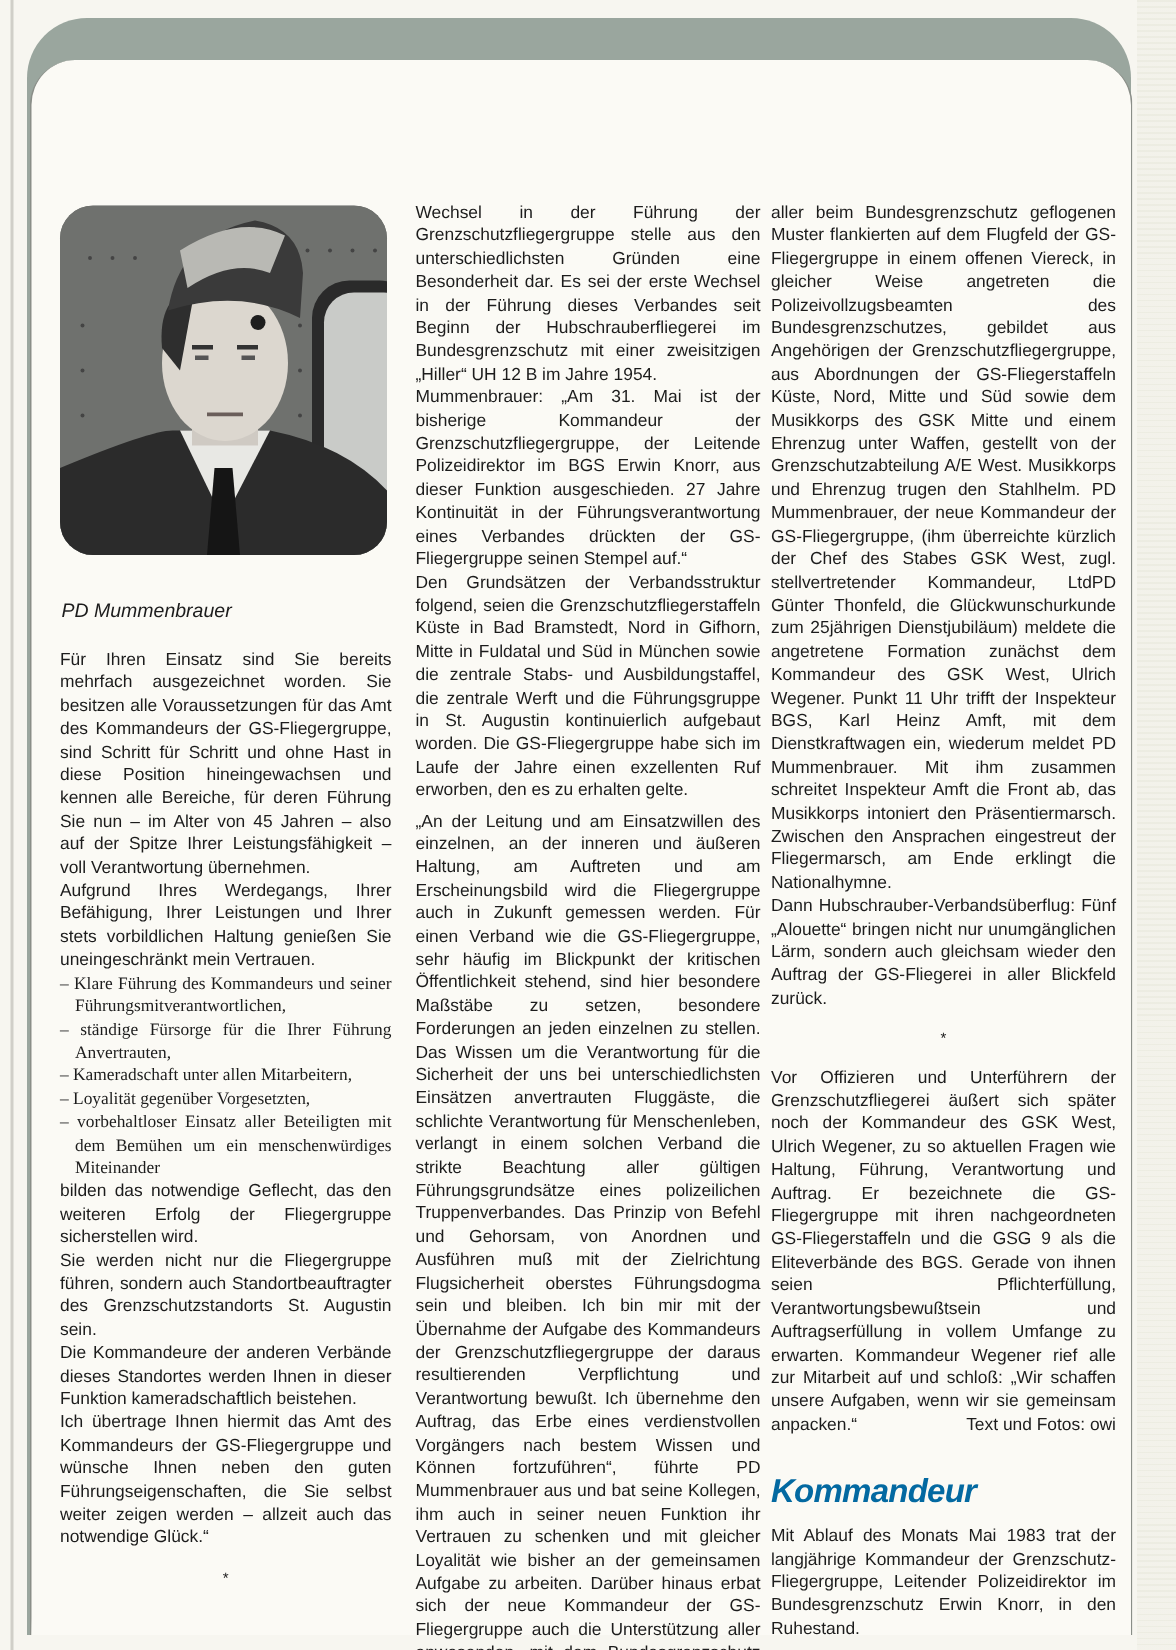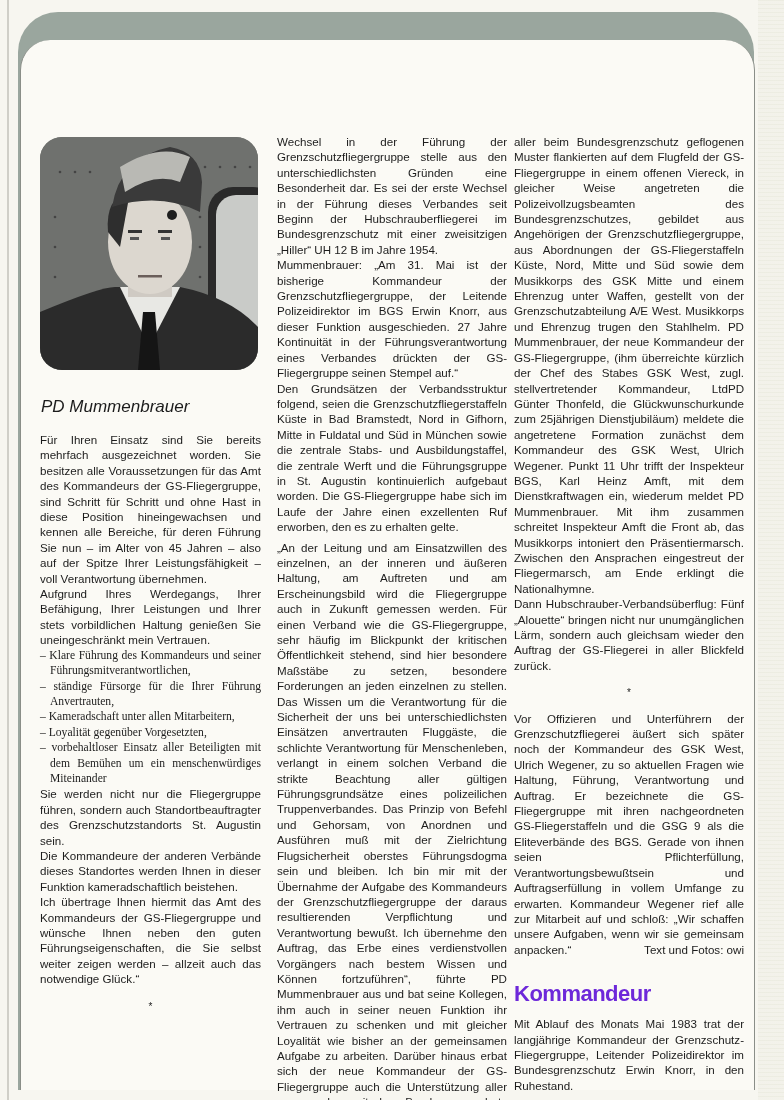--- a/index.html
+++ b/index.html
@@ -33,21 +33,21 @@
   }
   .photo {
     position: absolute; left: 40px; top: 137px; width: 218px; height: 233px;
     border-radius: 22px;
     overflow: hidden;
     background: #6d6f6c;
   }
   .photo svg { width: 100%; height: 100%; display: block; }
   .caption {
     position: absolute; left: 41px; top: 399px; width: 220px;
-    font-size: 17px; font-style: italic; line-height: 16px;
+    font-size: 13px; font-style: italic; line-height: 16px;
   }
   .col {
     position: absolute;
     font-size: 11.6px; line-height: 15.4px;
     text-align: justify;
     hyphens: manual;
   }
   .col p { margin: 0; }
   .col p.gap { margin-top: 5px; }
   .col1 { left: 40px; top: 432px; width: 221px; }
@@ -56,25 +56,25 @@
   .dash-list { margin: 0; padding: 0; list-style: none; }
   .dash-list li { padding-left: 10px; text-indent: -10px; text-align: justify; font-family: Liberation Serif, serif; }
   .dash-list li::before { content: "– "; }
   .star { text-align: center; margin: 12px 0 10px 0; font-size: 10px; }
   .page-number {
     position: absolute; left: 23px; top: 1081px;
     font-size: 8px; font-weight: bold; margin-top: 20px;
   }
   .headline {
     font-family: "Liberation Sans", sans-serif;
-    font-weight: bold; 
+    font-weight: bold; font-style: italic;
     font-size: 22px; line-height: 21px;
     letter-spacing: -0.5px;
     margin: 26px 0 12px 0;
-    color: #6d28d9;
+    color: #0369a1;
     text-align: left;
   }
   .credit { float: right; }
 </style>
 </head>
 <body>
 
 <div class="page-edge-left"></div>
 <div class="frame"></div>
 <div class="frame-inner"></div>
@@ -133,20 +133,21 @@
 <div class="col col1">
   <p>Für Ihren Einsatz sind Sie bereits mehrfach ausgezeichnet worden. Sie besitzen alle Voraussetzungen für das Amt des Kommandeurs der GS-Fliegergruppe, sind Schritt für Schritt und ohne Hast in diese Position hineingewachsen und kennen alle Bereiche, für deren Führung Sie nun – im Alter von 45 Jahren – also auf der Spitze Ihrer Leistungsfähigkeit – voll Verantwortung übernehmen.</p>
   <p>Aufgrund Ihres Werdegangs, Ihrer Befähigung, Ihrer Leistungen und Ihrer stets vorbildlichen Haltung genießen Sie uneingeschränkt mein Vertrauen.</p>
   <ul class="dash-list">
     <li>Klare Führung des Kommandeurs und seiner Führungsmitverantwortlichen,</li>
     <li>ständige Fürsorge für die Ihrer Führung Anvertrauten,</li>
     <li>Kameradschaft unter allen Mitarbeitern,</li>
     <li>Loyalität gegenüber Vorgesetzten,</li>
     <li>vorbehaltloser Einsatz aller Beteiligten mit dem Bemühen um ein menschenwürdiges Miteinander</li>
   </ul>
+  <p>bilden das notwendige Geflecht, das den weiteren Erfolg der Fliegergruppe sicherstellen wird.</p>
   <p>Sie werden nicht nur die Fliegergruppe führen, sondern auch Standortbeauftragter des Grenzschutzstandorts St. Augustin sein.</p>
   <p>Die Kommandeure der anderen Verbände dieses Standortes werden Ihnen in dieser Funktion kameradschaftlich beistehen.</p>
   <p>Ich übertrage Ihnen hiermit das Amt des Kommandeurs der GS-Fliegergruppe und wünsche Ihnen neben den guten Führungseigenschaften, die Sie selbst weiter zeigen werden – allzeit auch das notwendige Glück.“</p>
   <div class="star">*</div>
 
 </div>
 
 <div class="page-number">24</div>
 
 <div class="col col2">

